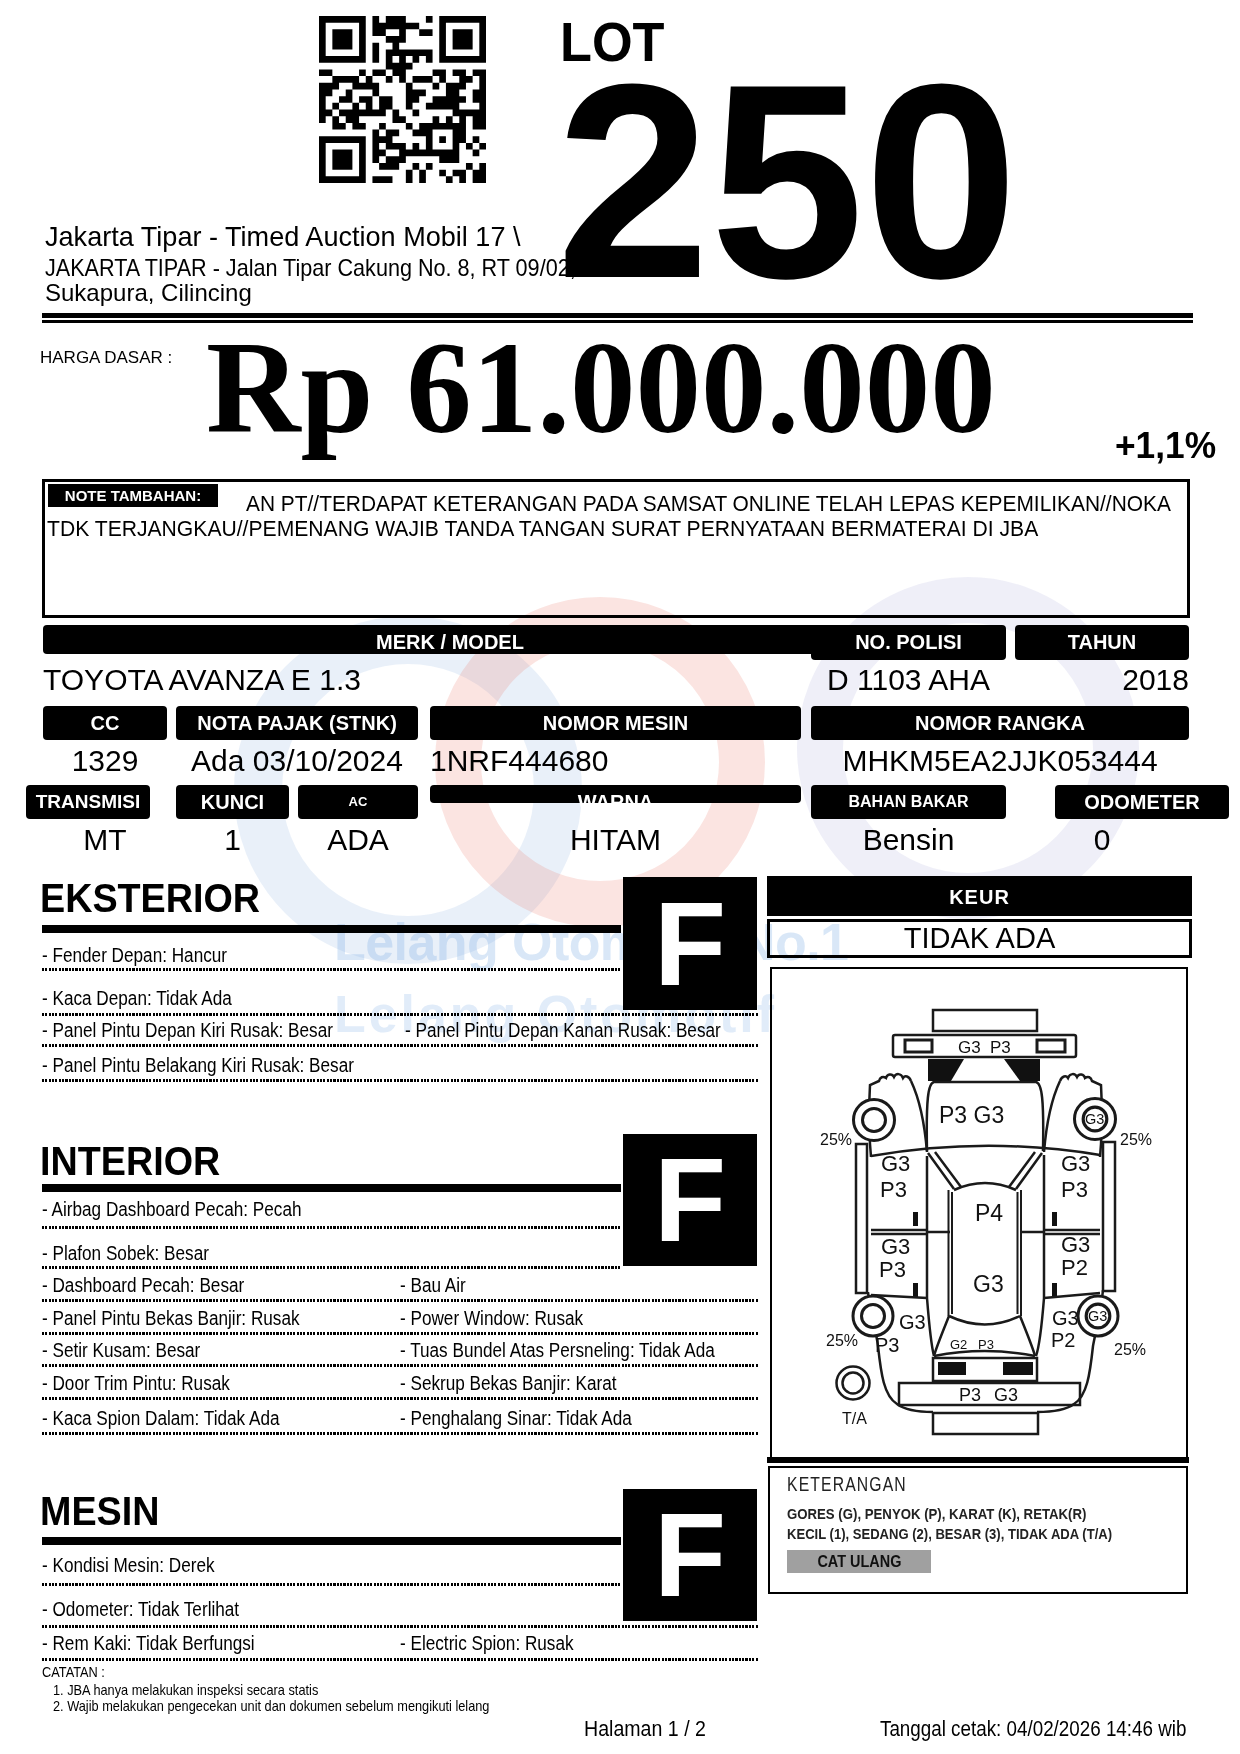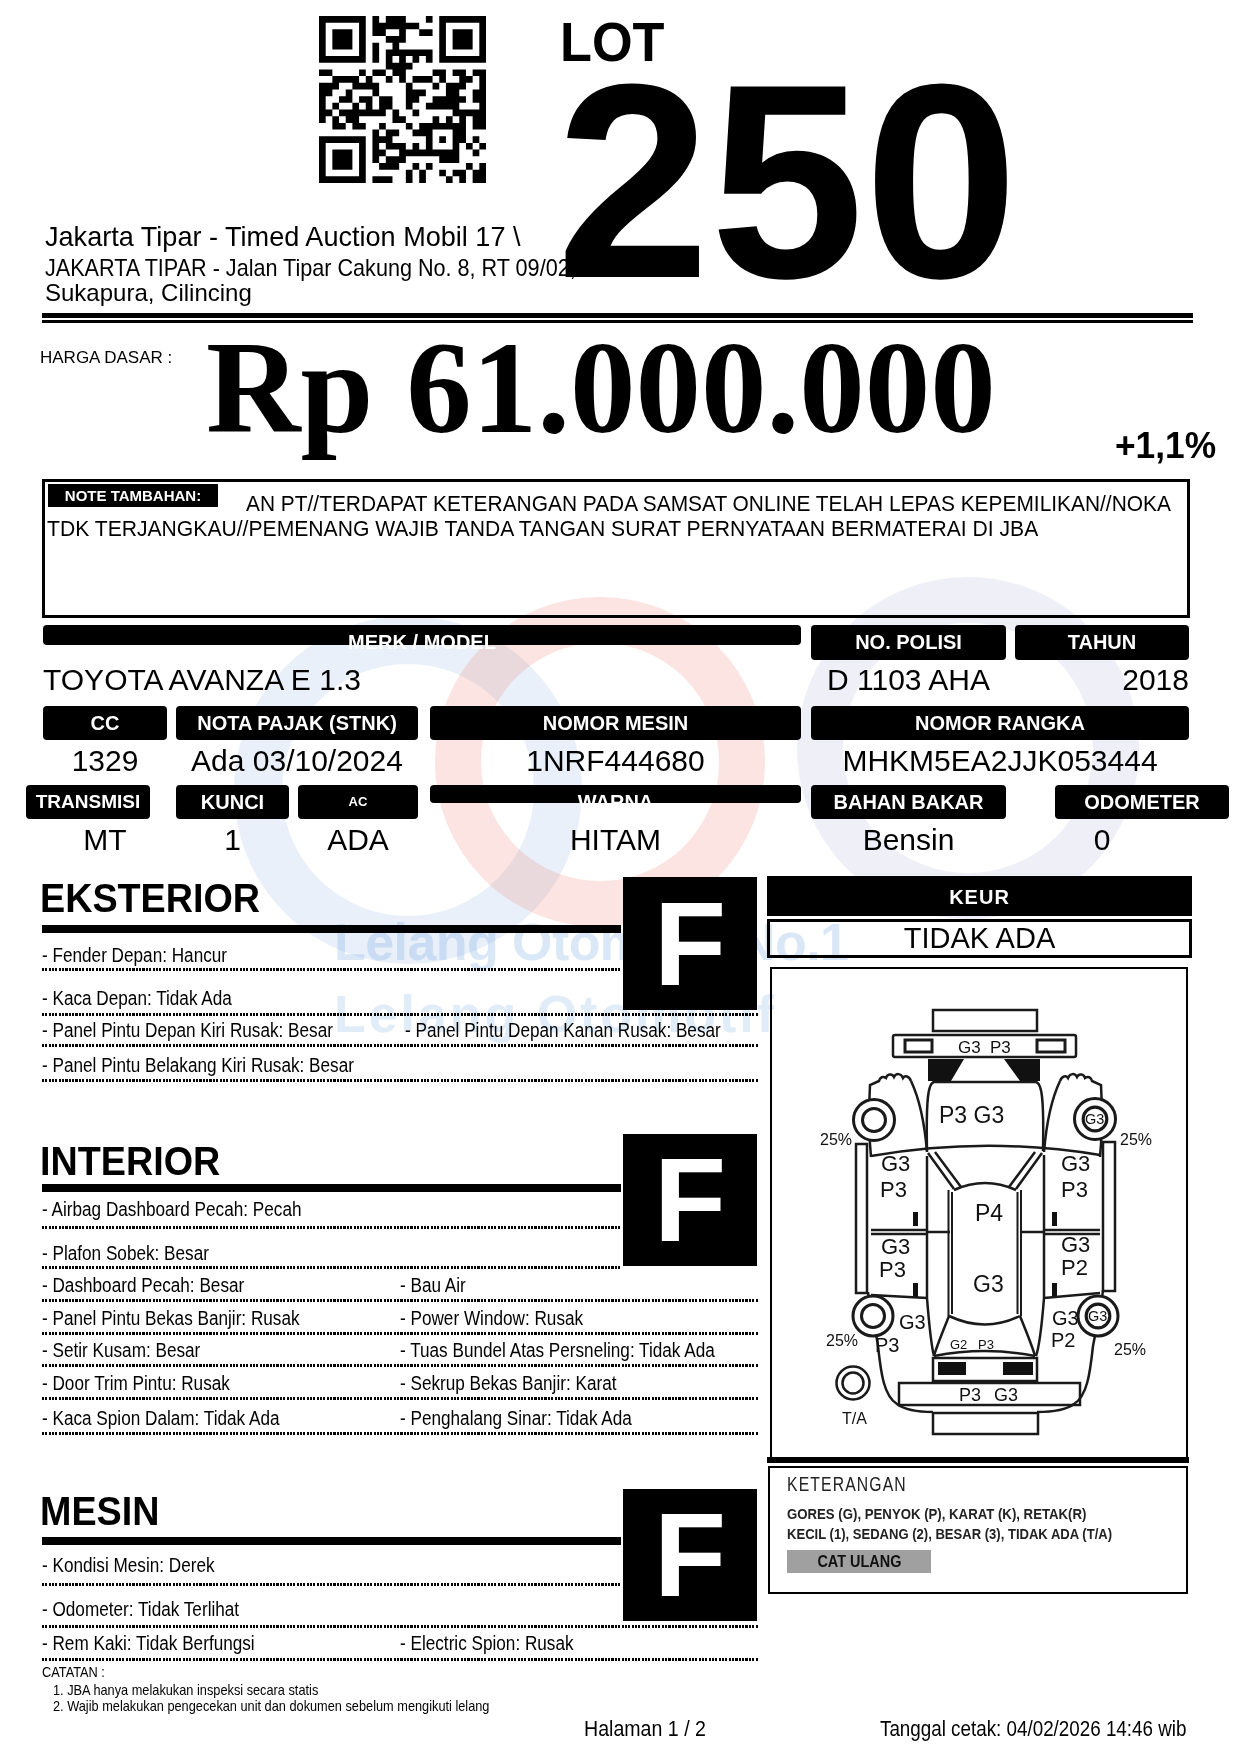--- a/index.html
+++ b/index.html
@@ -54,21 +54,21 @@
 <div class="abs" style="left:1115px;top:428px;font-size:36px;font-weight:bold;line-height:36px;transform:scaleX(.98);transform-origin:left top;">+1,1%</div>
 
 <div class="abs" style="left:42px;top:479px;width:1142px;height:133px;border:3px solid #000;"></div>
 
 <div class="abs" style="left:48px;top:484px;width:170px;height:23px;background:#000;color:#fff;font-size:15px;font-weight:bold;text-align:center;line-height:23px;">NOTE TAMBAHAN:</div>
 
 <div class="abs" style="left:246px;top:492px;font-size:22px;line-height:24px;white-space:nowrap;transform:scaleX(.95);transform-origin:left top;">AN PT//TERDAPAT KETERANGAN PADA SAMSAT ONLINE TELAH LEPAS KEPEMILIKAN//NOKA</div>
 
 <div class="abs" style="left:47px;top:517px;font-size:22px;line-height:24px;white-space:nowrap;transform:scaleX(.96);transform-origin:left top;">TDK TERJANGKAU//PEMENANG WAJIB TANDA TANGAN SURAT PERNYATAAN BERMATERAI DI JBA</div>
 
-<div class="bar" style="left:43px;top:625px;width:758px;height:20px;font-size:20px;line-height:35px;">MERK / MODEL</div>
+<div class="bar" style="left:43px;top:625px;width:758px;height:29px;font-size:20px;line-height:35px;padding-left:28px;">MERK / MODEL</div>
 
 <div class="bar" style="left:811px;top:625px;width:195px;height:35px;font-size:20px;line-height:35px;">NO. POLISI</div>
 
 <div class="bar" style="left:1015px;top:625px;width:174px;height:35px;font-size:20px;line-height:35px;">TAHUN</div>
 
 <div class="abs" style="left:43px;top:663px;width:758px;text-align:left;font-size:30px;line-height:34px;">TOYOTA AVANZA E 1.3</div>
 
 <div class="abs" style="left:811px;top:663px;width:195px;text-align:center;font-size:30px;line-height:34px;">D 1103 AHA</div>
 
 <div class="abs" style="left:1015px;top:663px;width:174px;text-align:right;font-size:30px;line-height:34px;">2018</div>
@@ -78,33 +78,33 @@
 <div class="bar" style="left:176px;top:706px;width:242px;height:34px;font-size:20px;line-height:34px;">NOTA PAJAK (STNK)</div>
 
 <div class="bar" style="left:430px;top:706px;width:371px;height:34px;font-size:20px;line-height:34px;">NOMOR MESIN</div>
 
 <div class="bar" style="left:811px;top:706px;width:378px;height:34px;font-size:20px;line-height:34px;">NOMOR RANGKA</div>
 
 <div class="abs" style="left:43px;top:744px;width:124px;text-align:center;font-size:30px;line-height:34px;">1329</div>
 
 <div class="abs" style="left:176px;top:744px;width:242px;text-align:center;font-size:30px;line-height:34px;">Ada 03/10/2024</div>
 
-<div class="abs" style="left:430px;top:744px;width:371px;text-align:center;font-size:30px;line-height:34px;">1NRF444680</div>
+<div class="abs" style="left:430px;top:744px;width:371px;text-align:left;font-size:30px;line-height:34px;">1NRF444680</div>
 
 <div class="abs" style="left:811px;top:744px;width:378px;text-align:center;font-size:30px;line-height:34px;">MHKM5EA2JJK053444</div>
 
 <div class="bar" style="left:26px;top:785px;width:124px;height:34px;font-size:19px;line-height:34px;">TRANSMISI</div>
 
 <div class="bar" style="left:176px;top:785px;width:113px;height:34px;font-size:20px;line-height:34px;">KUNCI</div>
 
 <div class="bar" style="left:298px;top:785px;width:120px;height:34px;font-size:13px;line-height:34px;">AC</div>
 
 <div class="bar" style="left:430px;top:785px;width:371px;height:18px;font-size:20px;line-height:34px;">WARNA</div>
 
-<div class="bar" style="left:811px;top:785px;width:195px;height:34px;font-size:20px;line-height:34px;">BAHAN BAKAR</div>
+<div class="bar" style="left:811px;top:785px;width:195px;height:34px;font-size:16px;line-height:34px;">BAHAN BAKAR</div>
 
 <div class="bar" style="left:1015px;top:785px;width:174px;height:34px;font-size:20px;line-height:34px;margin-left:40px;">ODOMETER</div>
 
 <div class="abs" style="left:43px;top:823px;width:124px;text-align:center;font-size:30px;line-height:34px;">MT</div>
 
 <div class="abs" style="left:176px;top:823px;width:113px;text-align:center;font-size:30px;line-height:34px;">1</div>
 
 <div class="abs" style="left:298px;top:823px;width:120px;text-align:center;font-size:30px;line-height:34px;">ADA</div>
 
 <div class="abs" style="left:430px;top:823px;width:371px;text-align:center;font-size:30px;line-height:34px;">HITAM</div>

